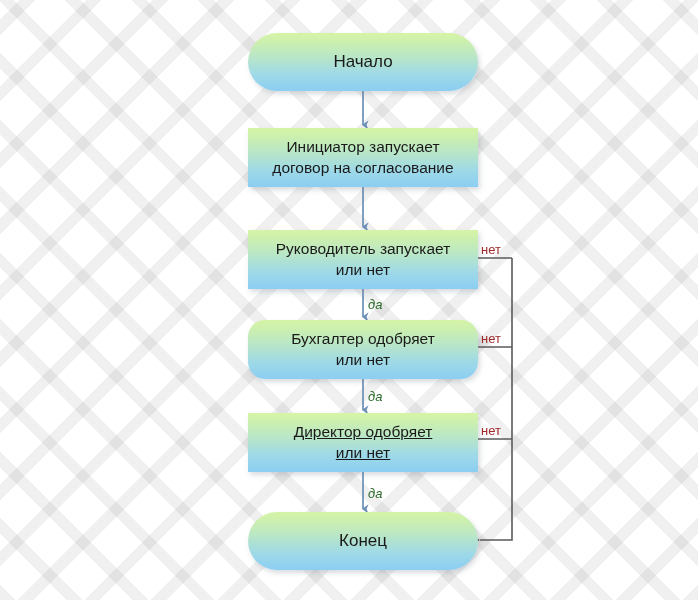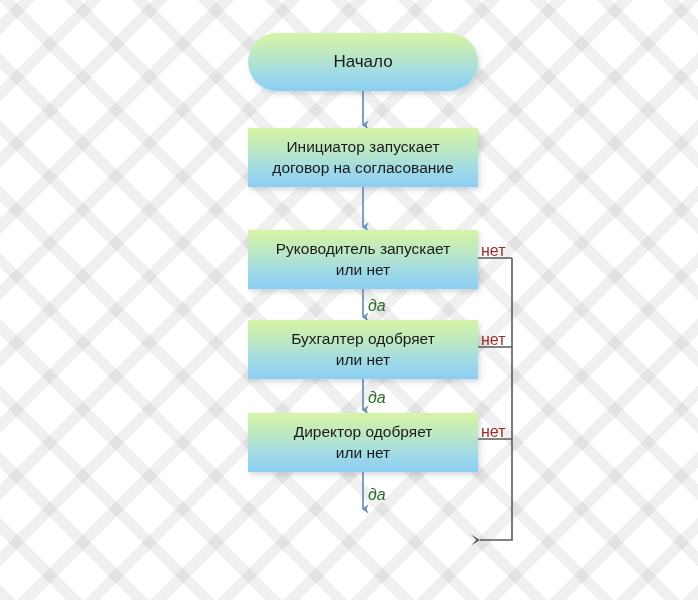--- a/index.html
+++ b/index.html
@@ -68,21 +68,21 @@
     font-size: 17px;
   }
 
   .node.process {
     border-radius: 0;
   }
 
   
   .edge-label {
     position: absolute;
-    font-size: 16px;
+    font-size: 13px;
     line-height: 1;
     white-space: nowrap;
   }
   .edge-label.yes { color: #2b6b2b; font-style: italic; }
   .edge-label.no  { color: #9e2a2a; }
 </style>
 </head>
 <body>
 
 <div id="canvas">
@@ -120,30 +120,33 @@
   <div class="node process" style="left:248px; top:128px; width:230px; height:59px;">
     <span class="node-label">Инициатор запускает
 договор на согласование</span>
   </div>
 
   <div class="node process" style="left:248px; top:230px; width:230px; height:59px;">
     <span class="node-label">Руководитель запускает
 или нет</span>
   </div>
 
-  <div class="node process" style="left:248px; top:320px; width:230px; height:59px;">
+  <div class="node process" style="left:248px; top:320px; width:230px; height:59px;border-radius:17px;">
     <span class="node-label">Бухгалтер одобряет
 или нет</span>
   </div>
 
-  <div class="node process" style="left:248px; top:413px; width:230px; height:59px;">
+  <div class="node process" style="left:248px; top:413px; width:230px; height:59px;text-decoration:underline;">
     <span class="node-label">Директор одобряет
 или нет</span>
   </div>
 
+  <div class="node terminal" style="left:248px; top:512px; width:230px; height:58px;">
+    <span class="node-label">Конец</span>
+  </div>
 
   <span class="edge-label yes" style="left:368px; top:298px;">да</span>
 
   <span class="edge-label yes" style="left:368px; top:390px;">да</span>
 
   <span class="edge-label yes" style="left:368px; top:487px;">да</span>
 
   <span class="edge-label no" style="left:481px; top:243px;">нет</span>
 
   <span class="edge-label no" style="left:481px; top:332px;">нет</span>

